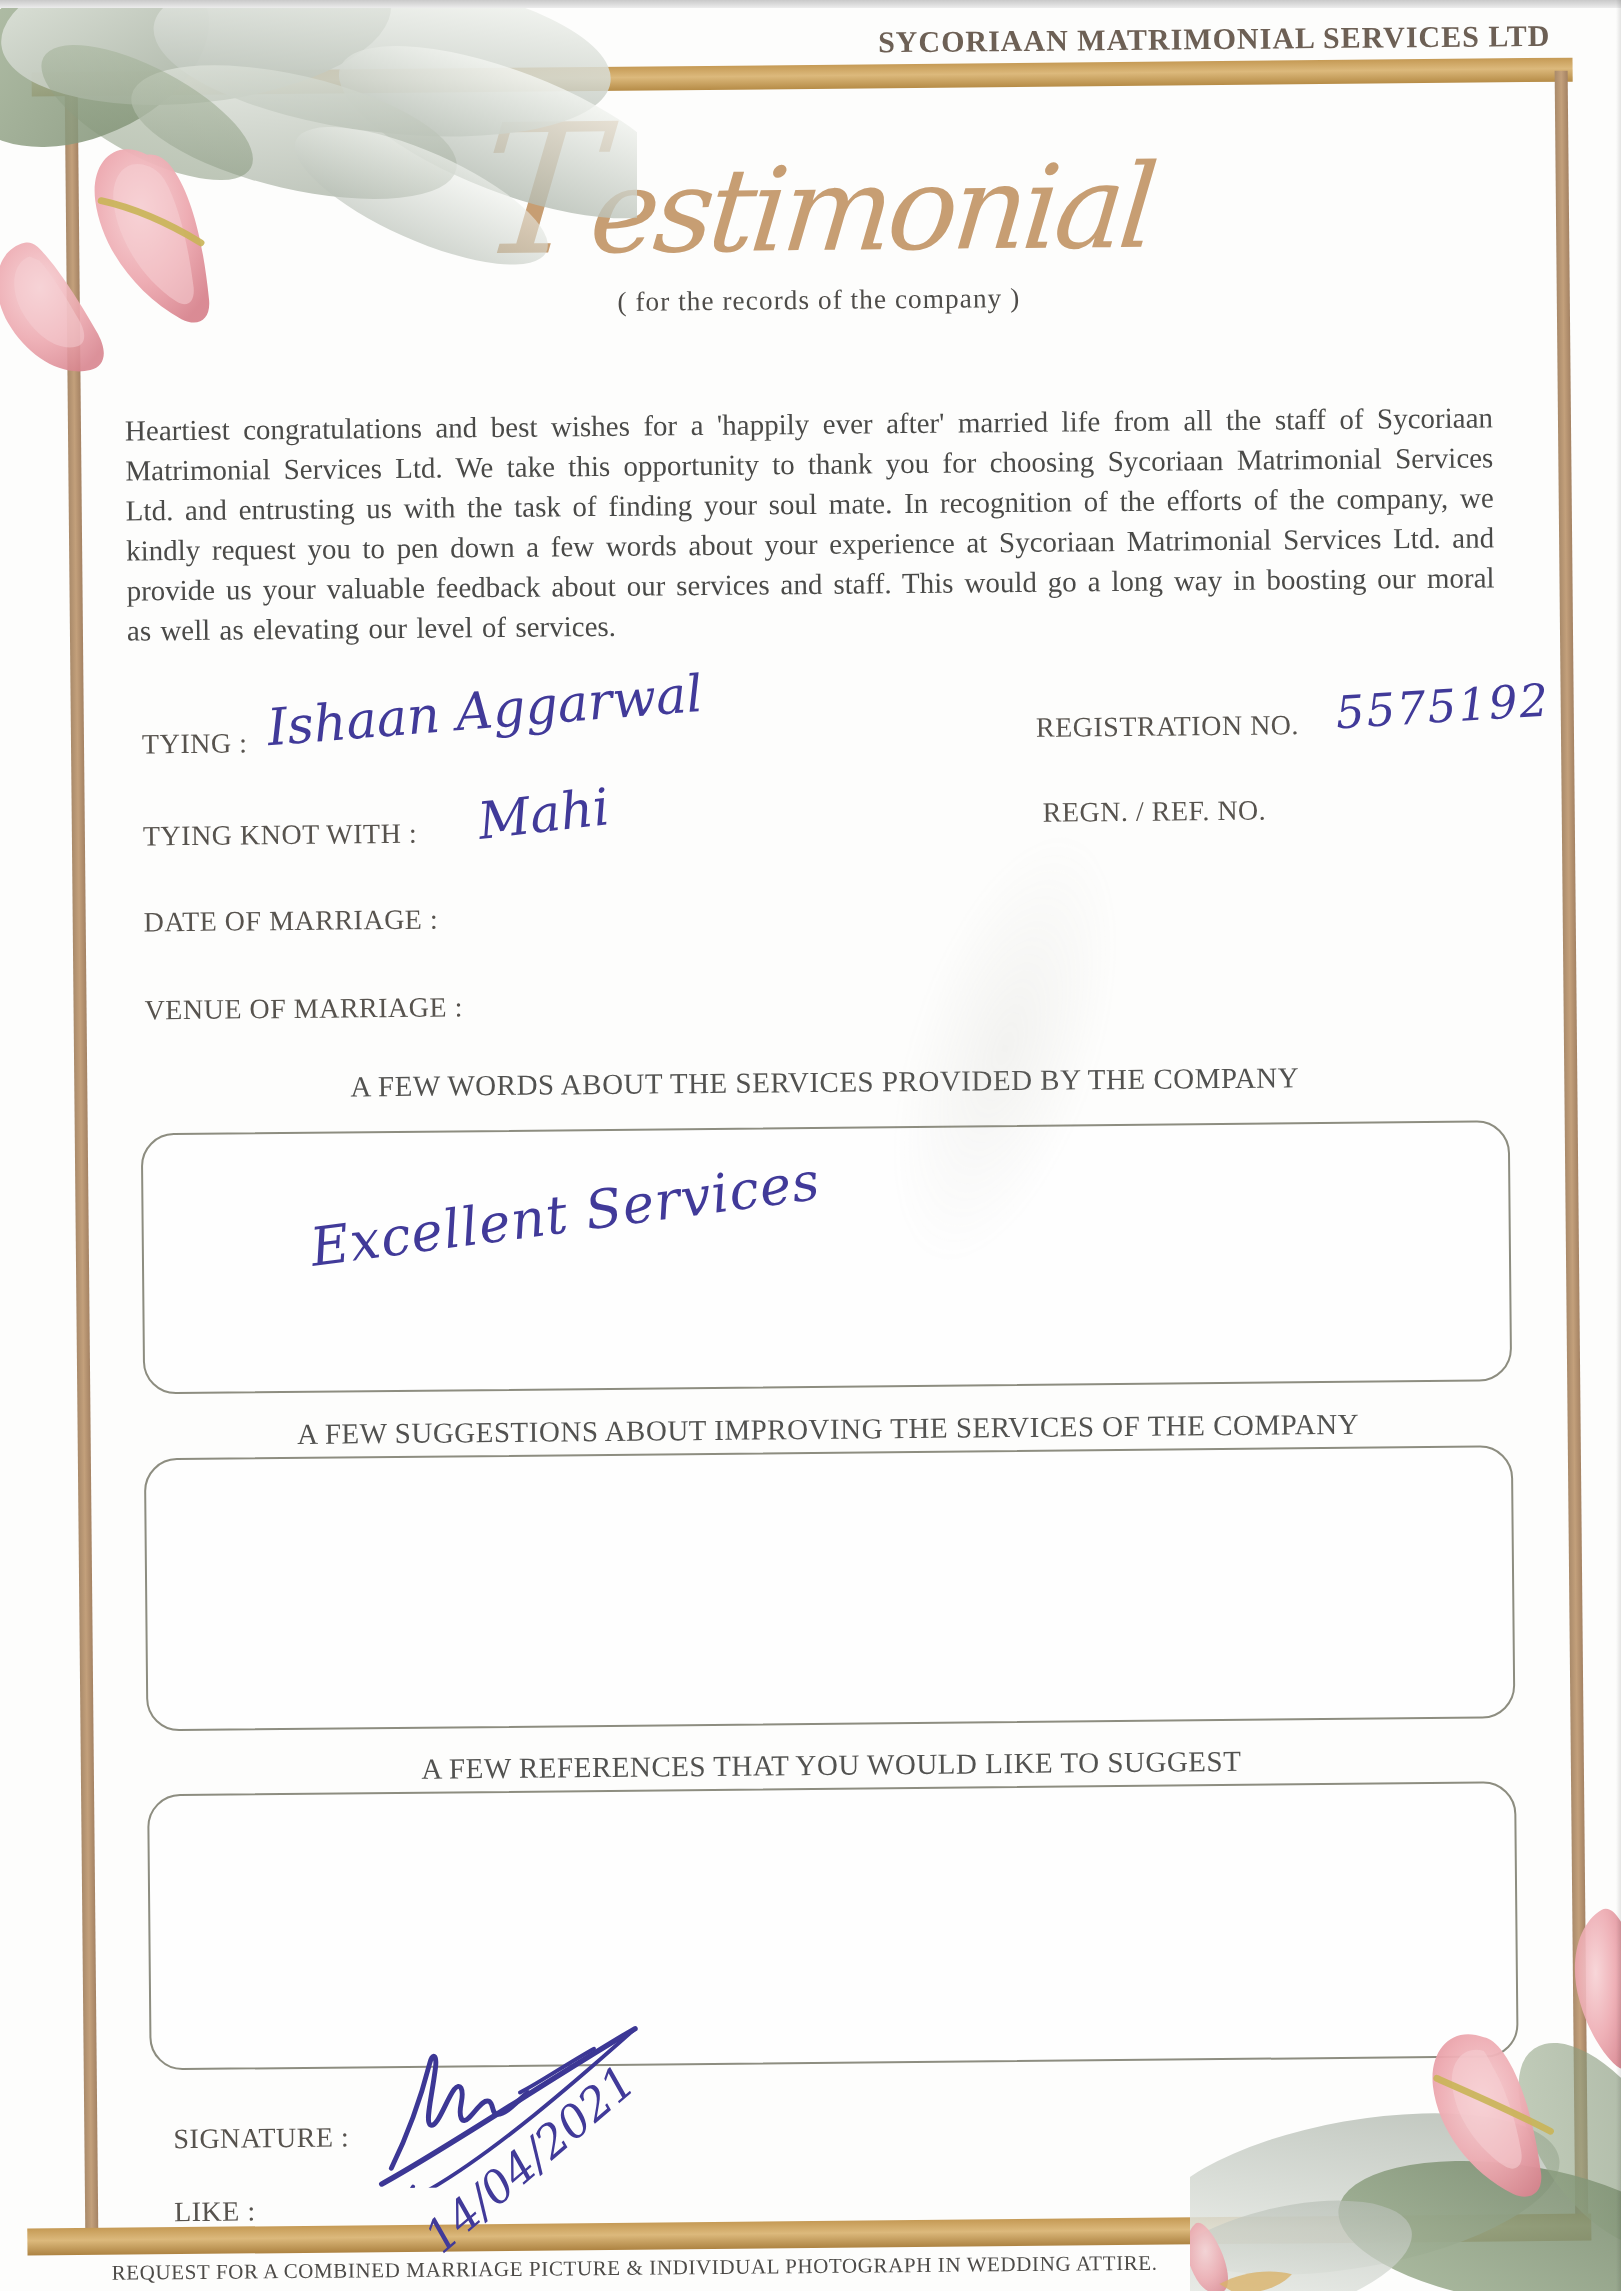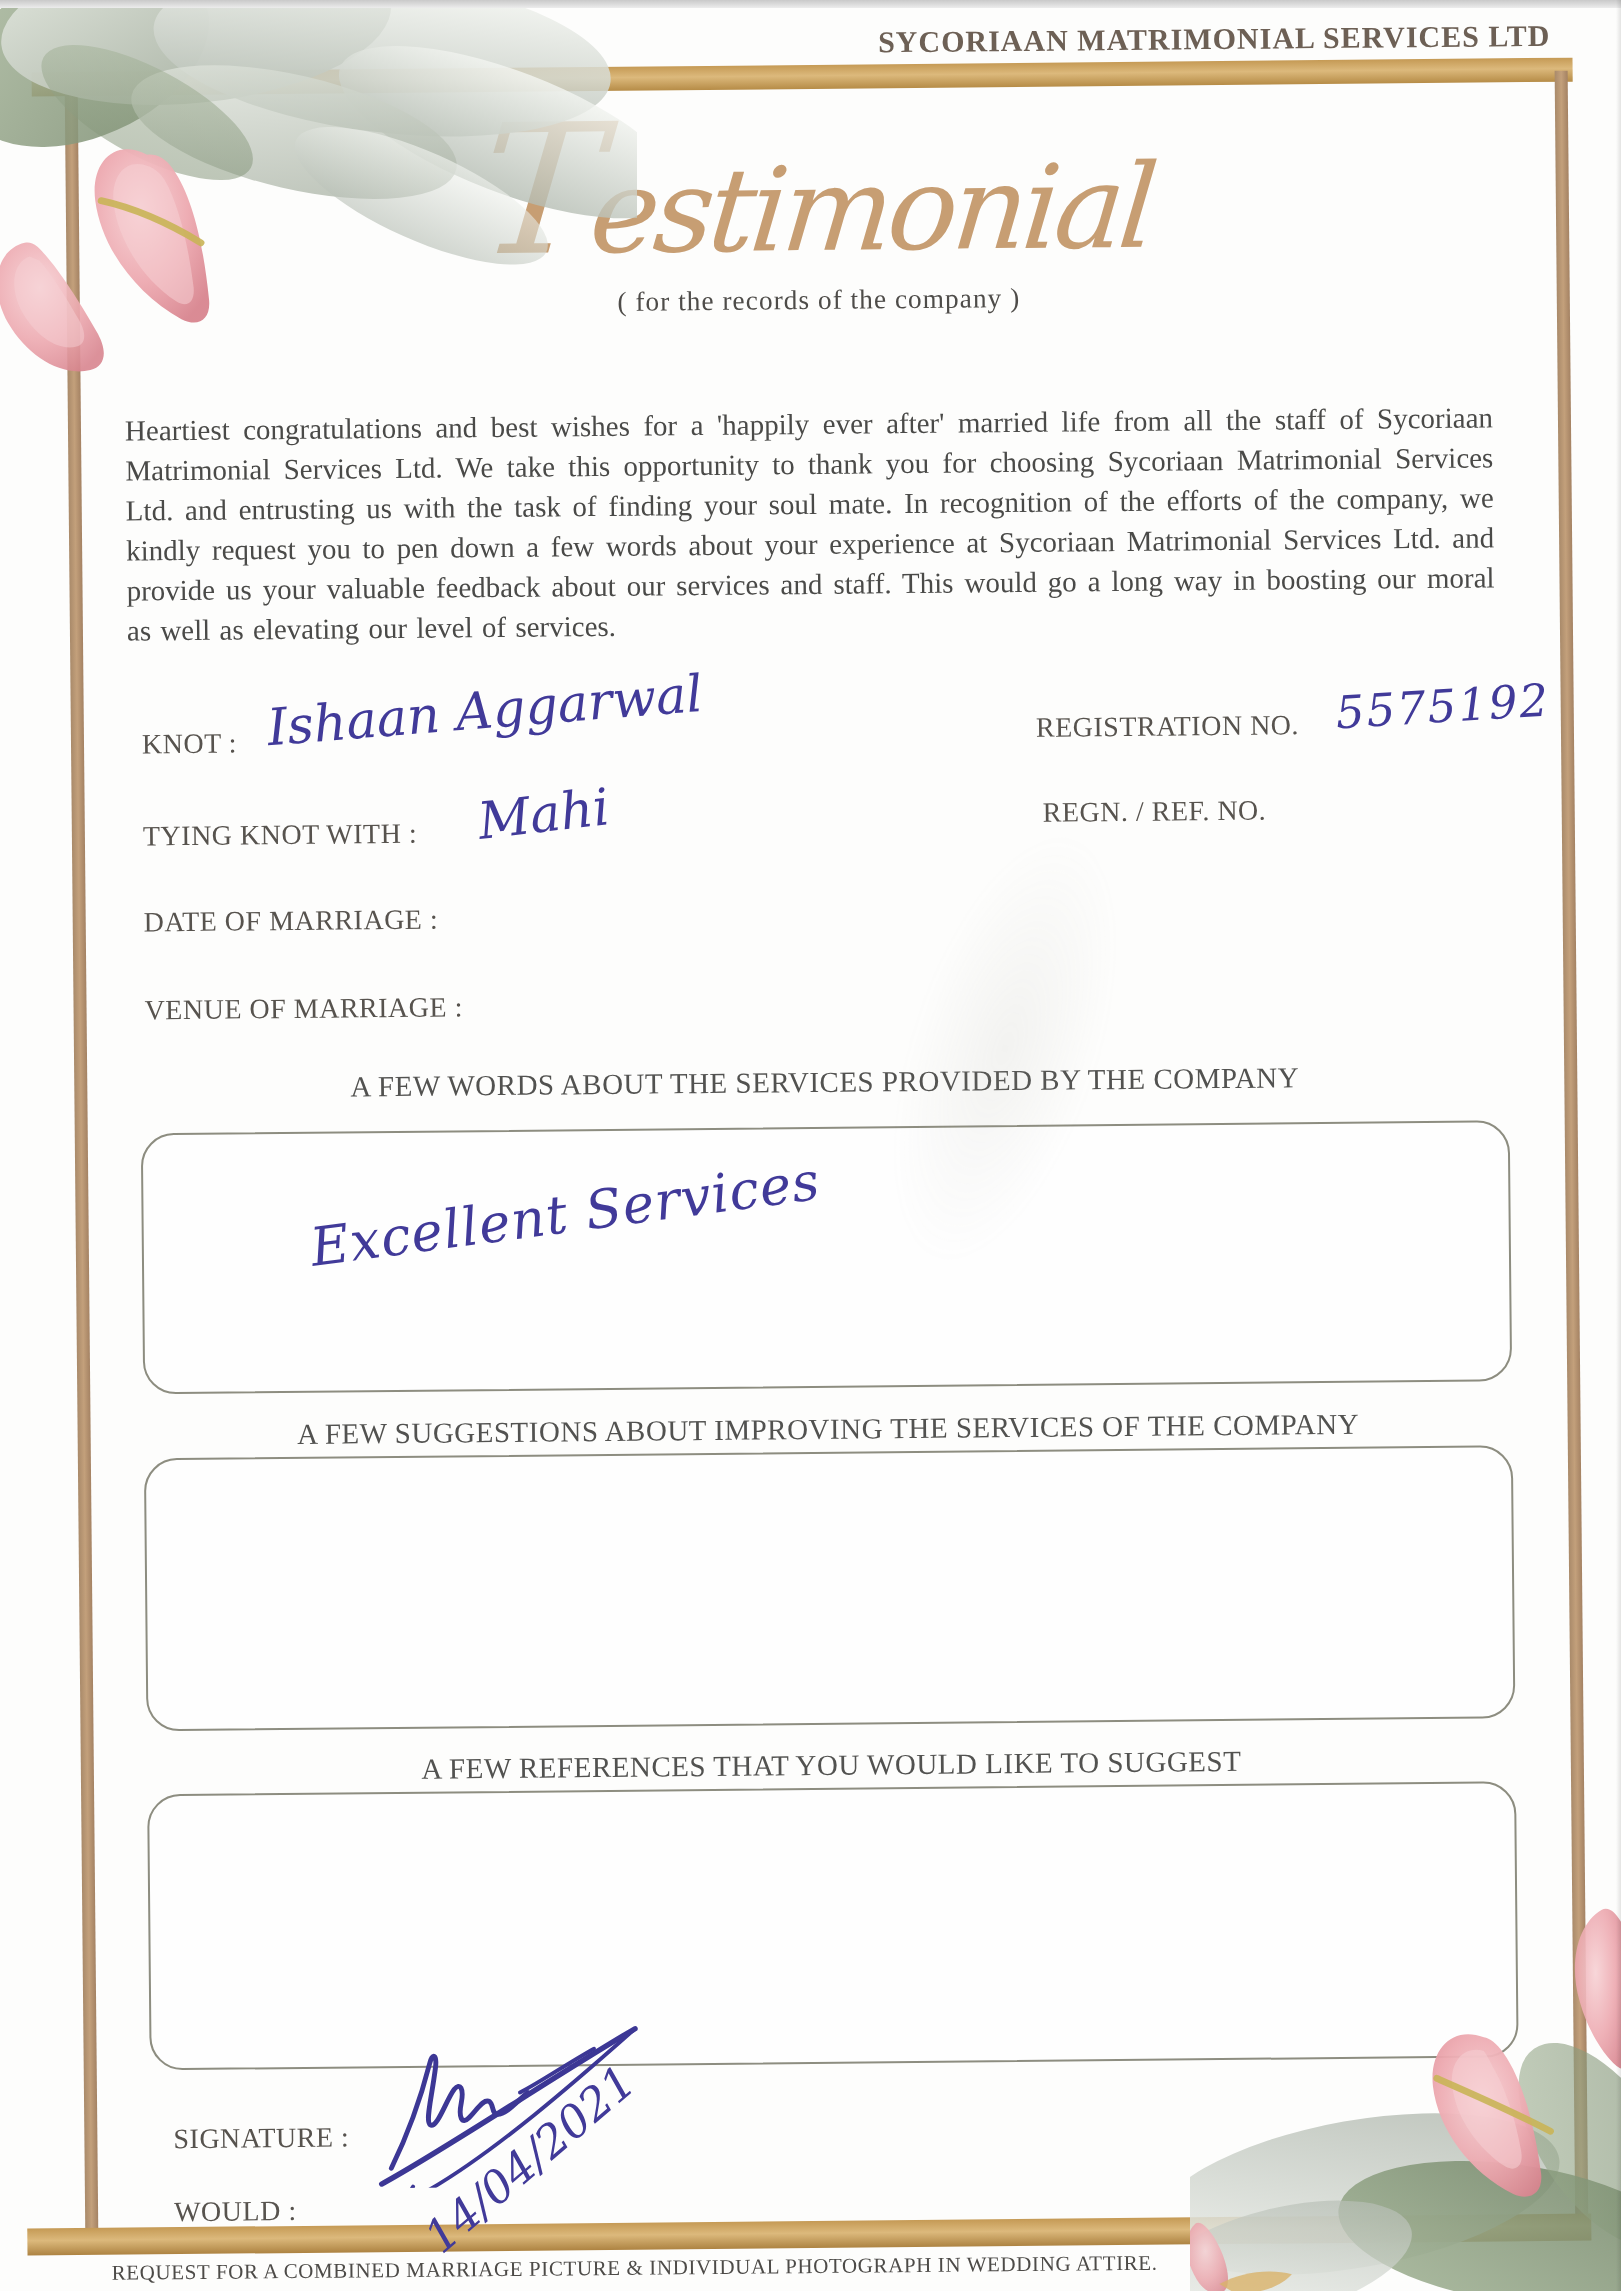--- a/index.html
+++ b/index.html
@@ -92,21 +92,21 @@
 
   <div class="company-header">SYCORIAAN MATRIMONIAL SERVICES LTD</div>
 
   <div class="title-wrap">
     <span class="title-script">Testimonial</span>
     <div class="title-sub">( for the records of  the company )</div>
   </div>
 
   <div class="intro">Heartiest congratulations and best wishes for a 'happily ever after' married life from all the staff of Sycoriaan Matrimonial Services Ltd. We take this opportunity to thank you for choosing Sycoriaan Matrimonial Services Ltd. and entrusting us with the task of finding your soul mate. In recognition of the efforts of the company, we kindly request you to pen down a few words about your experience at Sycoriaan Matrimonial Services Ltd. and provide us your valuable feedback about our services and staff. This would go a long way in boosting our moral as well as elevating our level of services.</div>
 
-  <div class="label" style="left:147px;top:722px;">KNOT :</div>
+  <div class="label" style="left:147px;top:722px;">TYING :</div>
   <div class="hand" style="left:272px;top:678px;font-size:51px;transform:rotate(-4deg);">Ishaan Aggarwal</div>
 
   <div class="label" style="left:1041px;top:714px;">REGISTRATION NO.</div>
   <div class="hand" style="left:1341px;top:686px;font-size:45px;transform:rotate(-3deg);letter-spacing:2px;">5575192</div>
 
   <div class="label" style="left:147px;top:814px;">TYING KNOT WITH :</div>
   <div class="hand" style="left:482px;top:782px;font-size:51px;transform:rotate(-6deg);">Mahi</div>
 
   <div class="label" style="left:1047px;top:799px;">REGN. / REF. NO.</div>
 
@@ -126,21 +126,21 @@
   <div class="label" style="left:165px;top:2117px;">SIGNATURE :</div>
   <svg class="sig-svg" width="294" height="167" viewBox="0 0 300 170">
     <g fill="none" stroke="#3c3795" stroke-linecap="round">
       <path stroke-width="5" d="M18 150 C36 114 50 74 58 44 C61 32 66 34 64 48 C60 78 53 102 58 106 C65 111 75 80 83 70 C89 63 93 69 90 84 C87 98 90 107 98 99 C106 91 113 79 119 83 C123 86 121 96 127 96 C136 96 146 84 158 74"></path>
       <path stroke-width="5.5" d="M8 166 C72 132 194 52 268 10"></path>
       <path stroke-width="4" d="M268 10 C206 64 124 134 57 172 C43 180 33 179 40 169"></path>
       <path stroke-width="4" d="M150 74 C170 64 200 44 226 30"></path>
     </g>
   </svg>
   <div class="hand sig-date">14/04/2021</div>
-  <div class="label" style="left:165px;top:2190px;">WOULD :</div>
+  <div class="label" style="left:165px;top:2190px;">LIKE :</div>
 
   <div class="footer-note">REQUEST FOR A COMBINED MARRIAGE PICTURE &amp; INDIVIDUAL PHOTOGRAPH IN WEDDING ATTIRE.</div>
 </div>
 
 <svg class="floral floral-tl" width="637" height="421" viewBox="0 0 650 430">
   <defs>
     <linearGradient id="gl1" x1="0" y1="0" x2="0" y2="1">
       <stop offset="0" stop-color="#f4f6f2"></stop>
         <stop offset="1" stop-color="#b4bcb2"></stop>
     </linearGradient>

